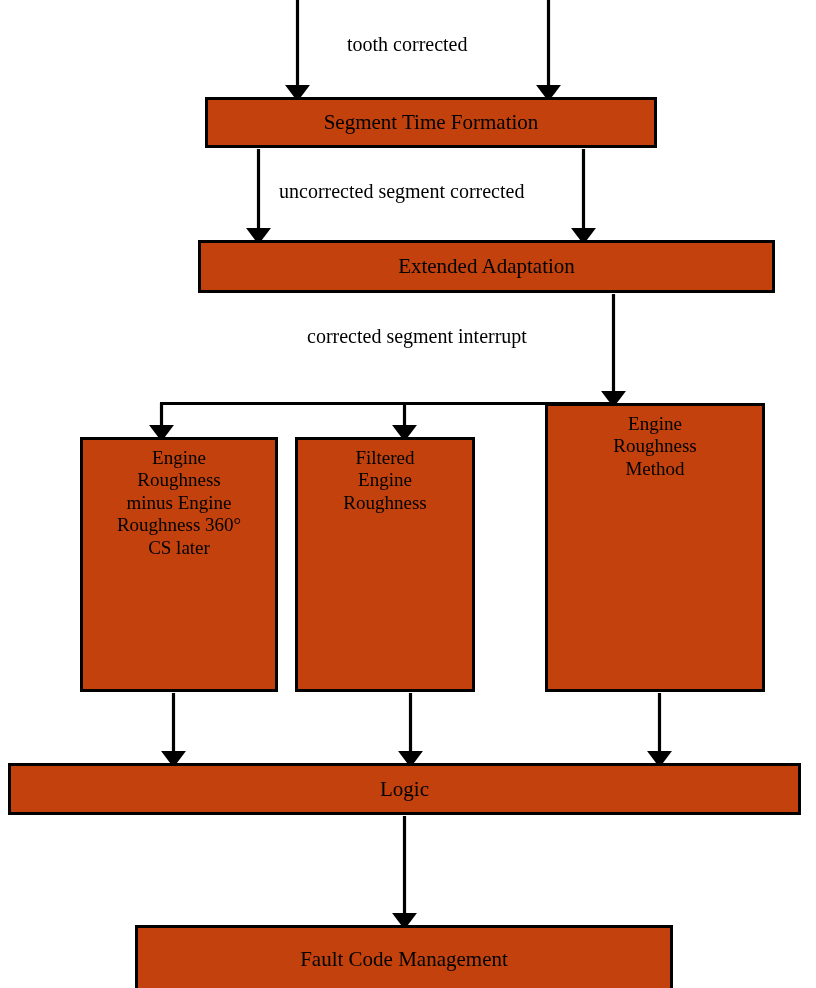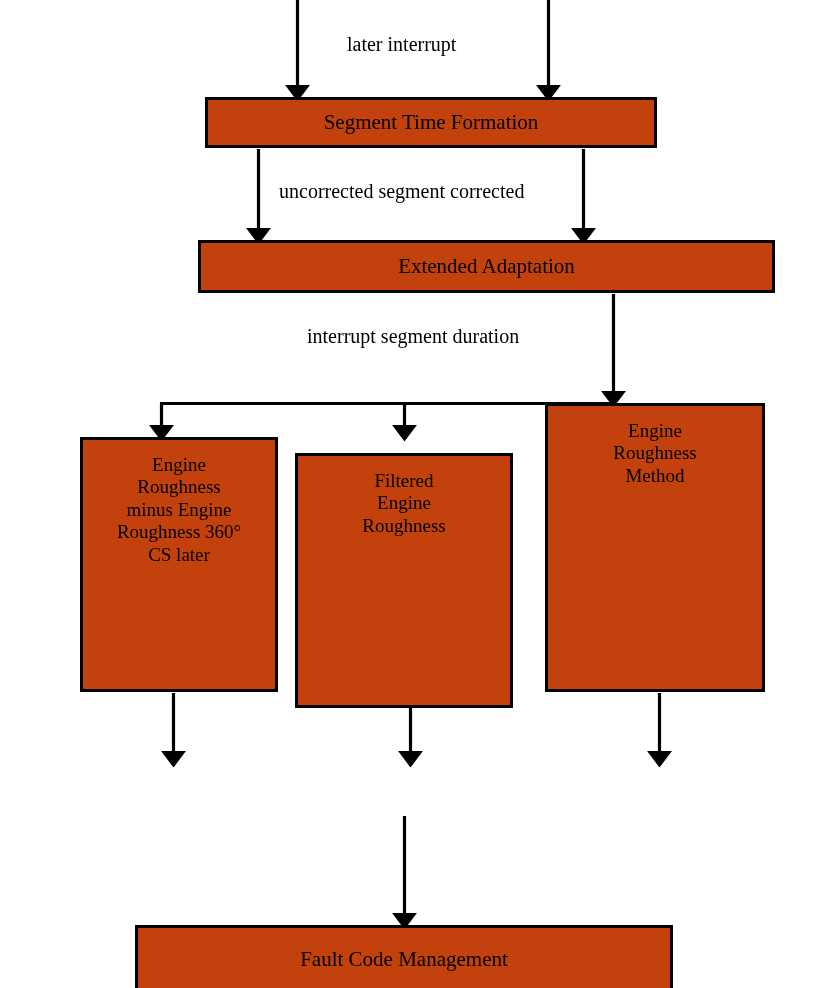--- a/index.html
+++ b/index.html
@@ -28,21 +28,21 @@
     line-height: 1.18;
     color: #000000;
   }
   .node.center { align-items: center; }
   .node.topal  { align-items: flex-start; }
   .node .txt {
     display: block;
     white-space: pre-line;
     padding: 0 6px;
   }
-  .node.topal .txt { padding-top: 14px; }
+  .node.topal .txt { padding-top: 7px; }
 
   .lbl {
     position: absolute;
     white-space: nowrap;
     color: #000000;
     font-size: 19px;
     line-height: 1;
   }
   .svgwrap {
     position: absolute;
@@ -80,52 +80,55 @@
       <line x1="404.5" y1="403" x2="404.5" y2="432" marker-end="url(#ah)"></line>
 
       <line x1="173.5" y1="693" x2="173.5" y2="758" marker-end="url(#ah)"></line>
       <line x1="410.5" y1="693" x2="410.5" y2="758" marker-end="url(#ah)"></line>
       <line x1="659.5" y1="693" x2="659.5" y2="758" marker-end="url(#ah)"></line>
 
       <line x1="404.5" y1="816" x2="404.5" y2="920" marker-end="url(#ah)"></line>
     </g>
   </svg>
 
-  <div class="lbl" style="left:347px; top:34px; font-size:20px;">later  interrupt</div>
+  <div class="lbl" style="left:347px; top:34px; font-size:20px;">tooth  corrected</div>
 
   <div class="lbl" style="left:279px; top:181px; font-size:20px;">uncorrected segment corrected</div>
 
-  <div class="lbl" style="left:307px; top:326px; font-size:20px;">interrupt segment duration</div>
+  <div class="lbl" style="left:307px; top:326px; font-size:20px;">corrected segment interrupt</div>
 
   <div class="node center" style="left:205px; top:97px; width:452px; height:51px; font-size:21px;">
     <span class="txt">Segment Time Formation</span>
   </div>
 
   <div class="node center" style="left:152px; top:240px; width:577px; height:53px; font-size:21px;margin-left:46px;">
     <span class="txt">Extended Adaptation</span>
   </div>
 
   <div class="node topal" style="left:80px; top:437px; width:198px; height:255px; font-size:19px;">
     <span class="txt">Engine
 Roughness
 minus Engine
 Roughness 360°
 CS later</span>
   </div>
 
-  <div class="node topal" style="left:295px; top:437px; width:218px; height:255px; font-size:19px;margin-top:16px;">
+  <div class="node topal" style="left:295px; top:437px; width:180px; height:255px; font-size:19px;">
     <span class="txt">Filtered
 Engine
 Roughness</span>
   </div>
 
   <div class="node topal" style="left:545px; top:403px; width:220px; height:289px; font-size:19px;">
     <span class="txt">Engine
 Roughness
 Method</span>
   </div>
 
+  <div class="node center" style="left:8px; top:763px; width:793px; height:52px; font-size:21px;">
+    <span class="txt">Logic</span>
+  </div>
 
   <div class="node center" style="left:135px; top:925px; width:538px; height:68px; font-size:21px;">
     <span class="txt">Fault Code Management</span>
   </div>
 
 </div>
 
 </body></html>

